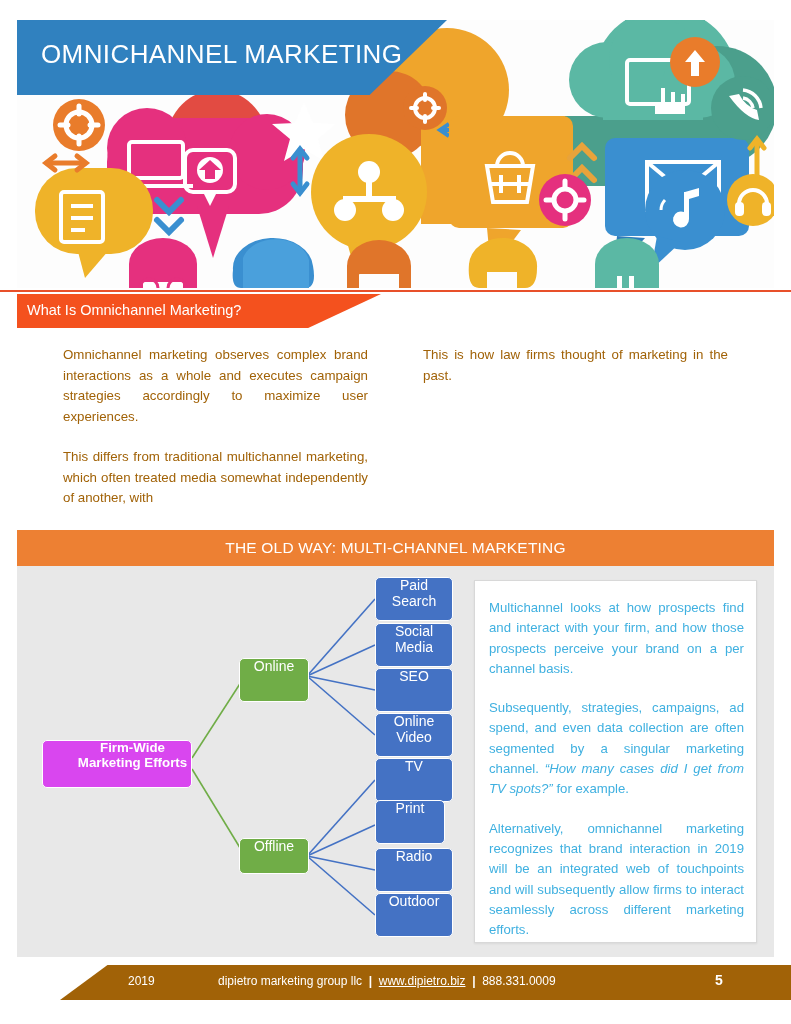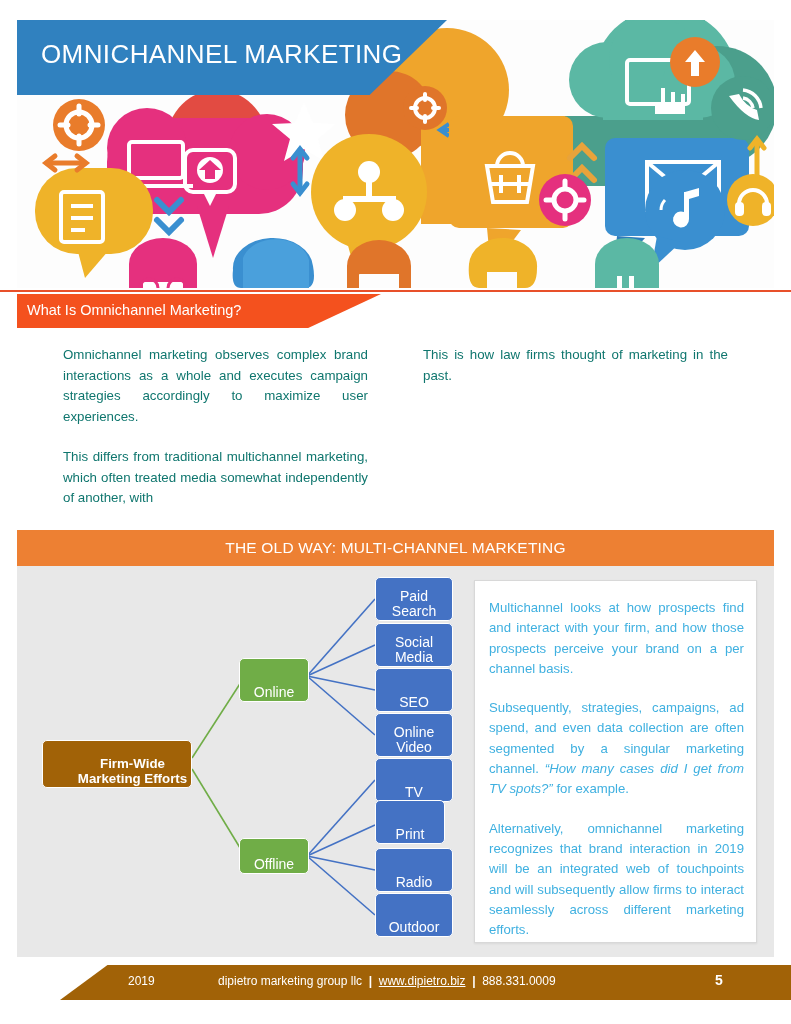--- a/index.html
+++ b/index.html
@@ -18,39 +18,39 @@
   
   .red-rule{position:absolute;left:0;top:290px;width:791px;height:2px;background:#e8502a;}
 
   
   .sec-head{position:absolute;left:17px;top:294px;width:340px;height:34px;background:#f4511e;
     clip-path:polygon(0 0, 100% 0, 80% 100%, 0 100%);z-index:20;padding-left:24px;}
   .sec-head span{position:absolute;left:10px;top:8px;color:#fff;font-size:14.5px;white-space:nowrap;}
 
   
   .cols{position:absolute;left:0;top:345px;width:791px;height:170px;}
-  .col{position:absolute;top:0;width:305px;color:#0f766e;font-size:13.3px;line-height:20.5px;
+  .col{position:absolute;top:0;width:305px;color:#a16207;font-size:13.3px;line-height:20.5px;
        text-align:justify;}
   .col.l{left:63px;}
   .col.r{left:423px;}
   .col p{margin:0 0 20px 0;}
   .col p:last-child{margin-bottom:4px;}
 
   
   .oldway-head{position:absolute;left:17px;top:530px;width:757px;height:36px;background:#ed8033;
     display:flex;align-items:center;justify-content:center;}
   .oldway-head span{color:#fff;font-size:15.5px;letter-spacing:.2px;}
   .oldway-body{position:absolute;left:17px;top:566px;width:757px;height:391px;background:#e8e8e8;}
 
   
   .diagram{position:absolute;left:0;top:0;width:460px;height:391px;}
-  .node{position:absolute;box-sizing:border-box;display:flex;align-items:flex-end;
+  .node{position:absolute;box-sizing:border-box;display:flex;align-items:flex-start;
     justify-content:center;text-align:center;color:#fff;border-radius:5px;
     border:1px solid #ffffff;line-height:1.12;z-index:5;}
-  .node.root{background:#a16207;font-weight:bold;font-size:13.3px;padding-left:31px;}
+  .node.root{background:#d946ef;font-weight:bold;font-size:13.3px;padding-left:31px;}
   .node.mid{background:#70ad47;font-size:14px;}
   .node.leaf{background:#4472c4;font-size:14px;}
   .edges{position:absolute;left:0;top:0;width:460px;height:391px;z-index:1;}
 
   
   .card{position:absolute;left:457px;top:14px;width:283px;height:363px;background:#fff;
     border:1px solid #d8d8d8;box-sizing:border-box;box-shadow:0 1px 2px rgba(0,0,0,.07);}
   .card-inner{position:absolute;left:14px;top:13px;width:255px;color:#3fb0e0;font-size:13.2px;
     line-height:20.3px;text-align:justify;}
   .card-inner p{margin:4px 0 19px 0;}

